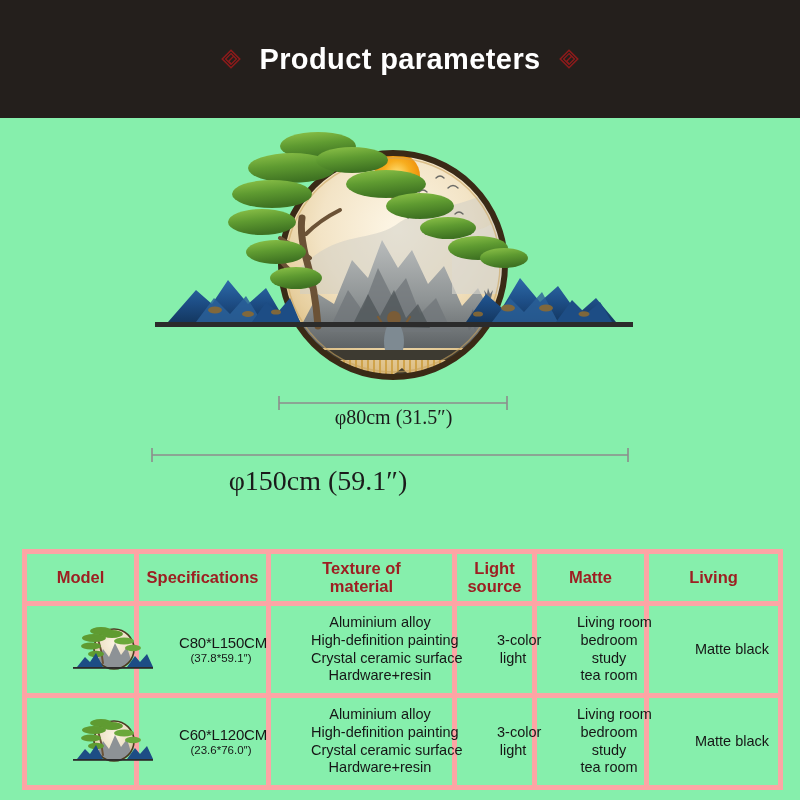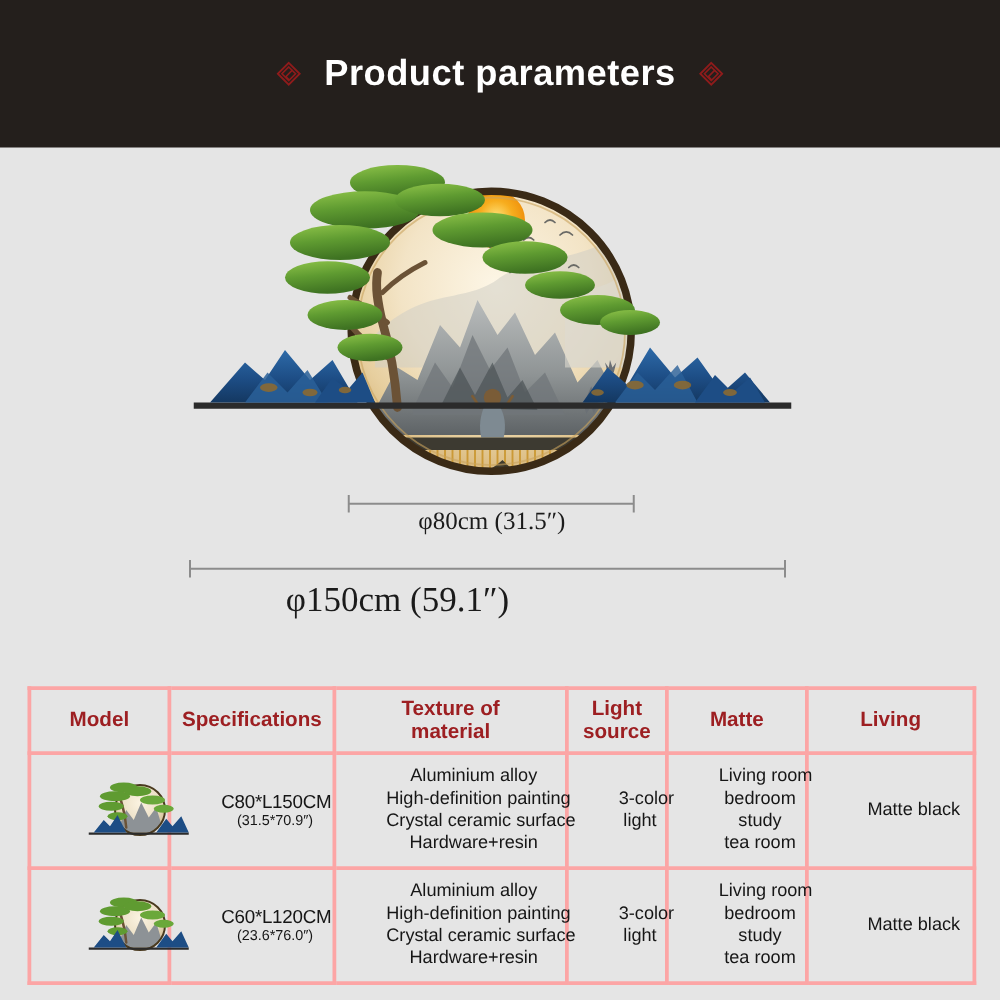--- a/index.html
+++ b/index.html
@@ -2,21 +2,21 @@
 <html><head>
 <meta charset="utf-8">
 <style>
   * { box-sizing: border-box; margin: 0; padding: 0; }
   html, body {
     width: 800px; height: 800px;
     background: #ffffff;
     font-family: "Liberation Sans", sans-serif;
     overflow: hidden;
   }
-  #page { position: relative; width: 800px; height: 800px; background: #e5e5e5; }
+  #page { position: relative; width: 800px; height: 800px; background: #86efac; }
 
   
   .header-band {
     position: absolute; left: 0; top: 0;
     width: 800px; height: 118px;
     background: #241f1c;
     display: flex; align-items: center; justify-content: center;
   }
   .header-inner { display: flex; align-items: center; gap: 18px; }
   .header-title {
@@ -52,21 +52,21 @@
 
   
   .spec-table {
     position: absolute;
     left: 22px; top: 549px;
     width: 756px;
     border-collapse: collapse;
     table-layout: fixed;
   }
   .spec-table td, .spec-table th {
-    border: 3px solid #fca5a5;
+    border: 5px solid #fca5a5;
     text-align: center;
     vertical-align: middle;
     padding: 2px 3px;
   }
   .spec-table th {
     color: #9d1f22;
     font-size: 16.5px;
     font-weight: bold;
     height: 52px;
     line-height: 1.05;
@@ -354,21 +354,21 @@
               <ellipse cx="57" cy="22" rx="10" ry="3.6" fill="#6aa83a"></ellipse>
               <ellipse cx="66" cy="29" rx="8" ry="3.2" fill="#6aa83a"></ellipse>
             </g>
             <rect x="6" y="48" width="80" height="1.8" fill="#2b2b2b"></rect>
             <path d="M10 48 L18 38 L23 43 L29 34 L36 48 Z" fill="#1d4d85"></path>
             <path d="M60 48 L68 37 L73 43 L80 35 L86 48 Z" fill="#1d4d85"></path>
           </svg>
         </td>
         <td>
           <div class="spec-main">C80*L150CM</div>
-          <div class="spec-sub">(31.5*70.9″)</div>
+          <div class="spec-sub">(37.8*59.1″)</div>
         </td>
         <td class="multiline texture-cell">
           <span>Aluminium alloy</span>
           <span>High-definition painting</span>
           <span>Crystal ceramic surface</span>
           <span>Hardware+resin</span>
         </td>
         <td class="multiline light-cell">
           <span>3-color</span>
           <span>light</span>

